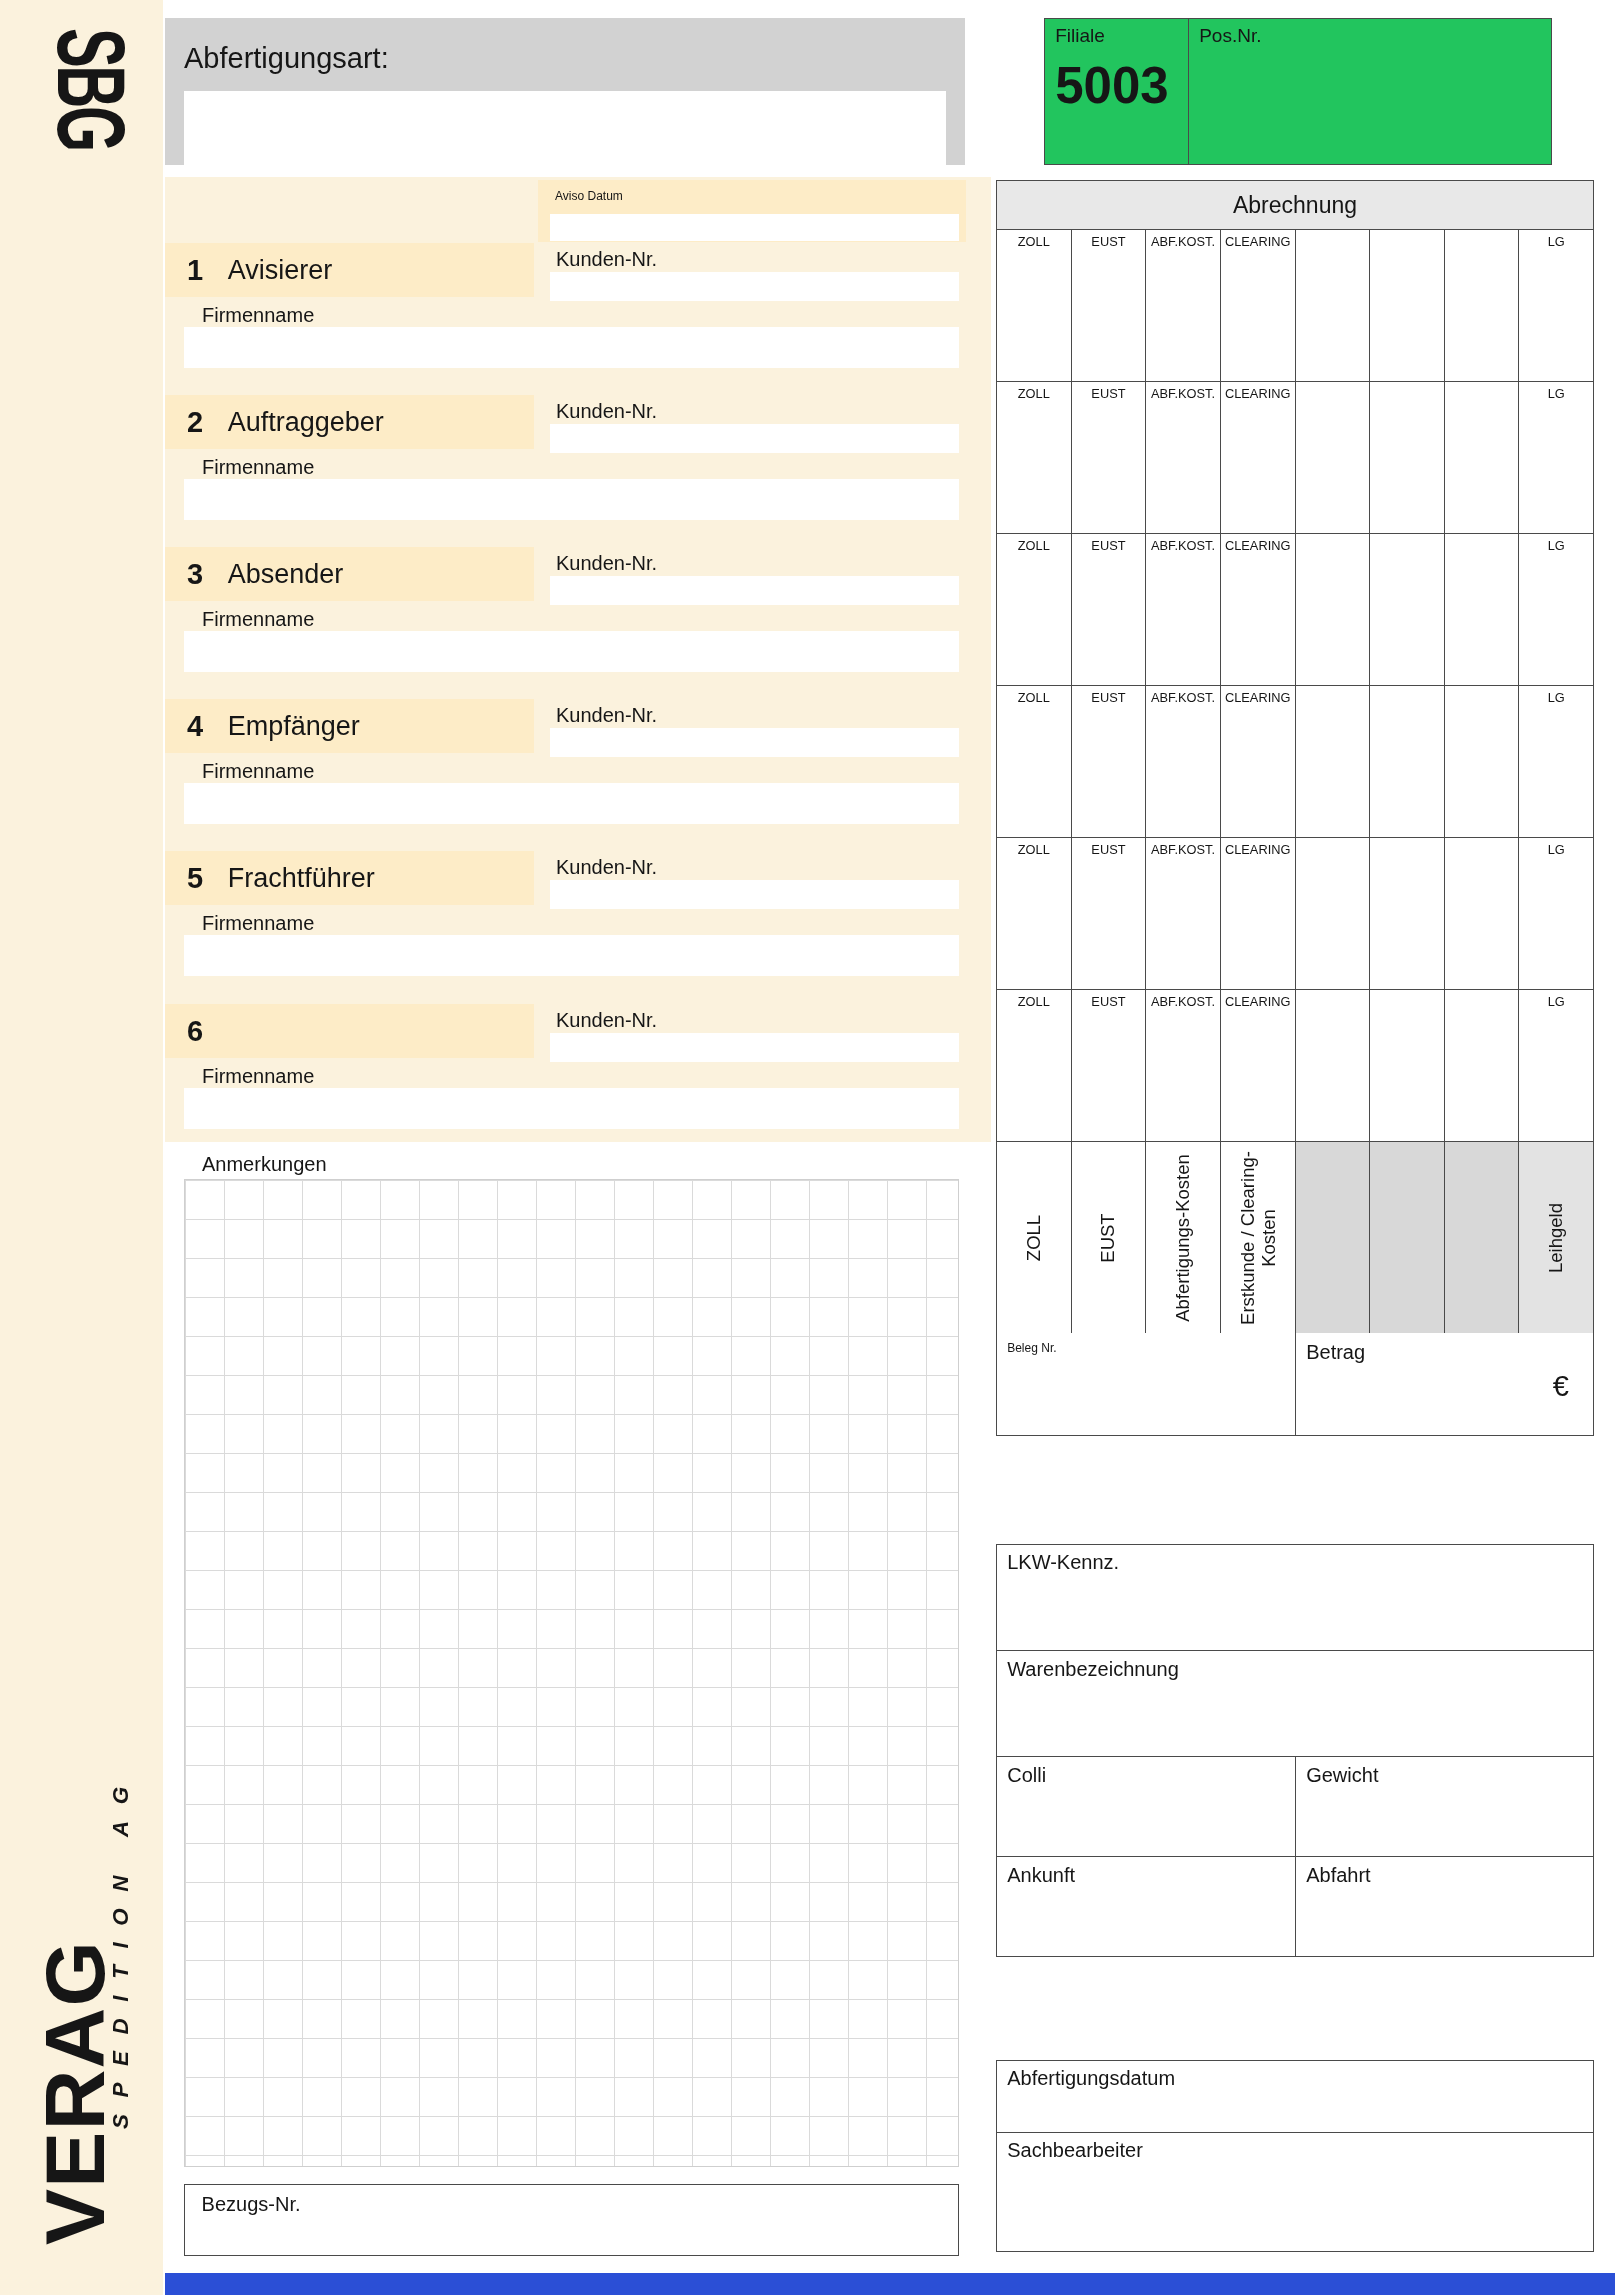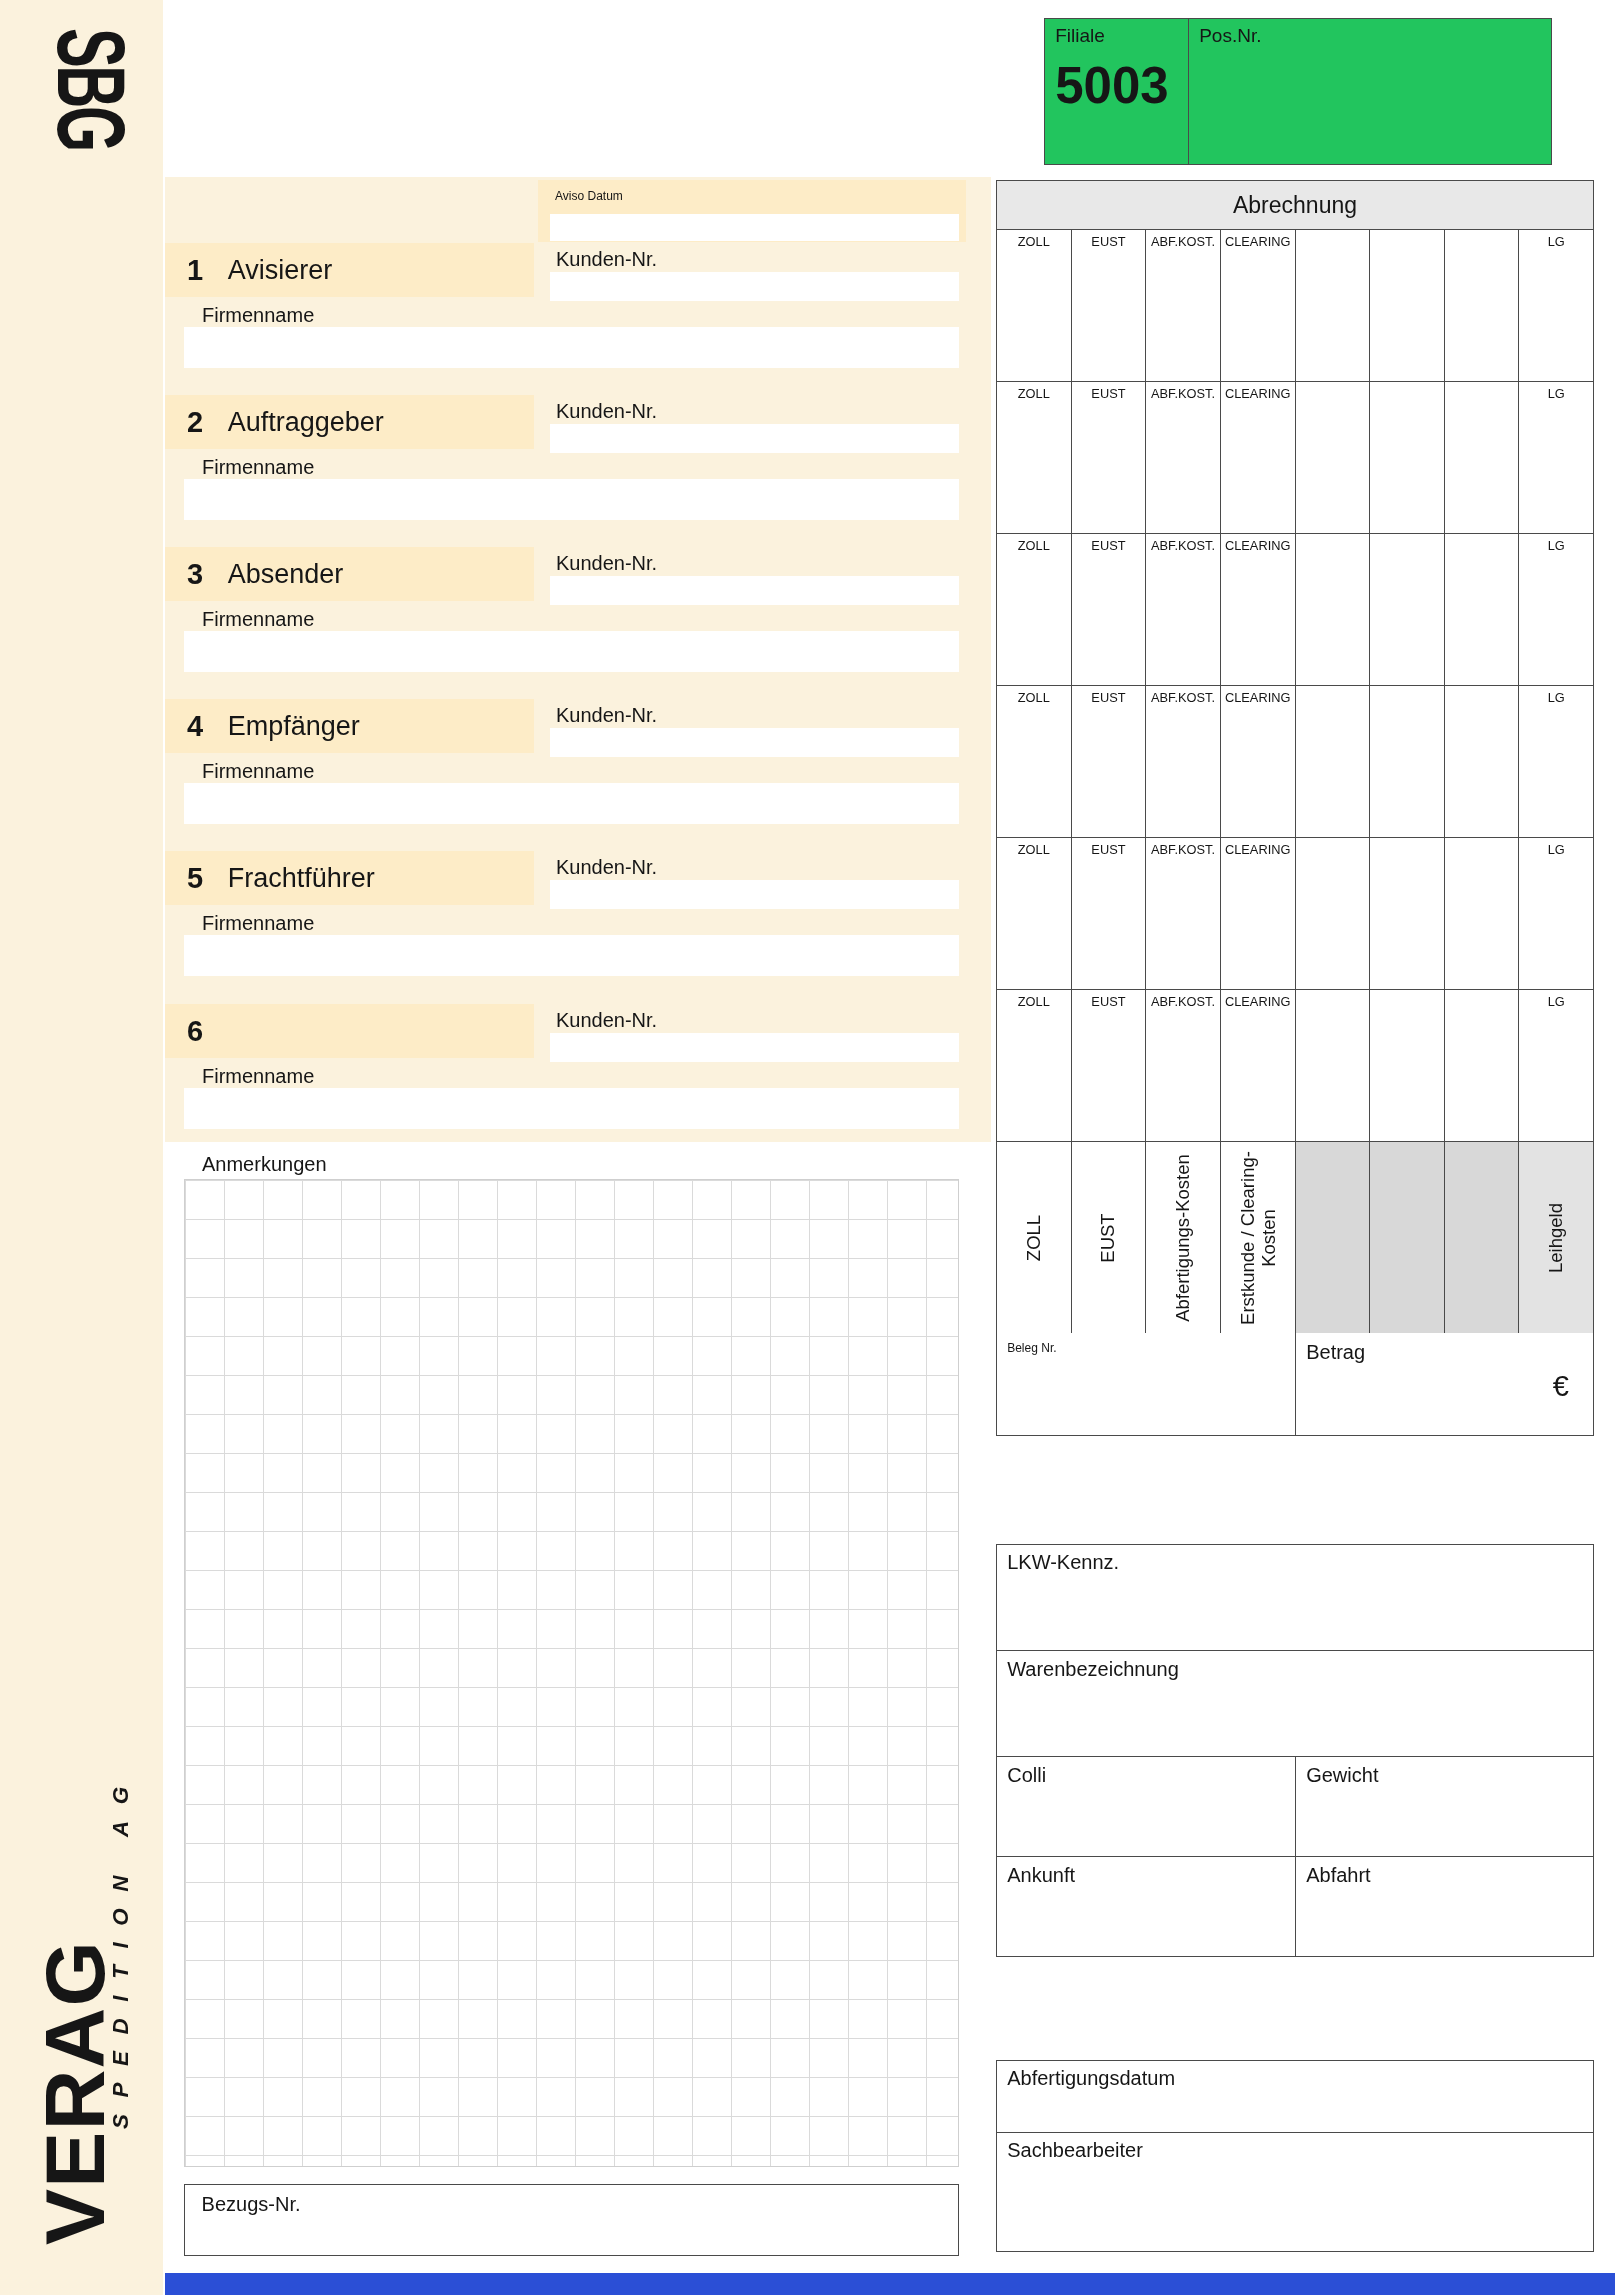--- a/index.html
+++ b/index.html
@@ -118,20 +118,24 @@
   <div class="abs logo-sbg-wrap">
     <div class="logo-sbg">SBG</div>
   </div>
   <div class="abs logo-verag-wrap">
     <div class="logo-verag">VERAG</div>
   </div>
   <div class="abs logo-sub-wrap">
     <div class="logo-sub">SPEDITION AG</div>
   </div>
 
+  <div class="abs gray-box">
+    <div class="gray-label">Abfertigungsart:</div>
+    <div class="gray-input"></div>
+  </div>
 
   <div class="abs filiale-box">
     <div class="filiale-cell">
       <div class="small-label">Filiale</div>
       <div class="filiale-value">5003</div>
     </div>
     <div class="posnr-cell">
       <div class="small-label">Pos.Nr.</div>
     </div>
   </div>

